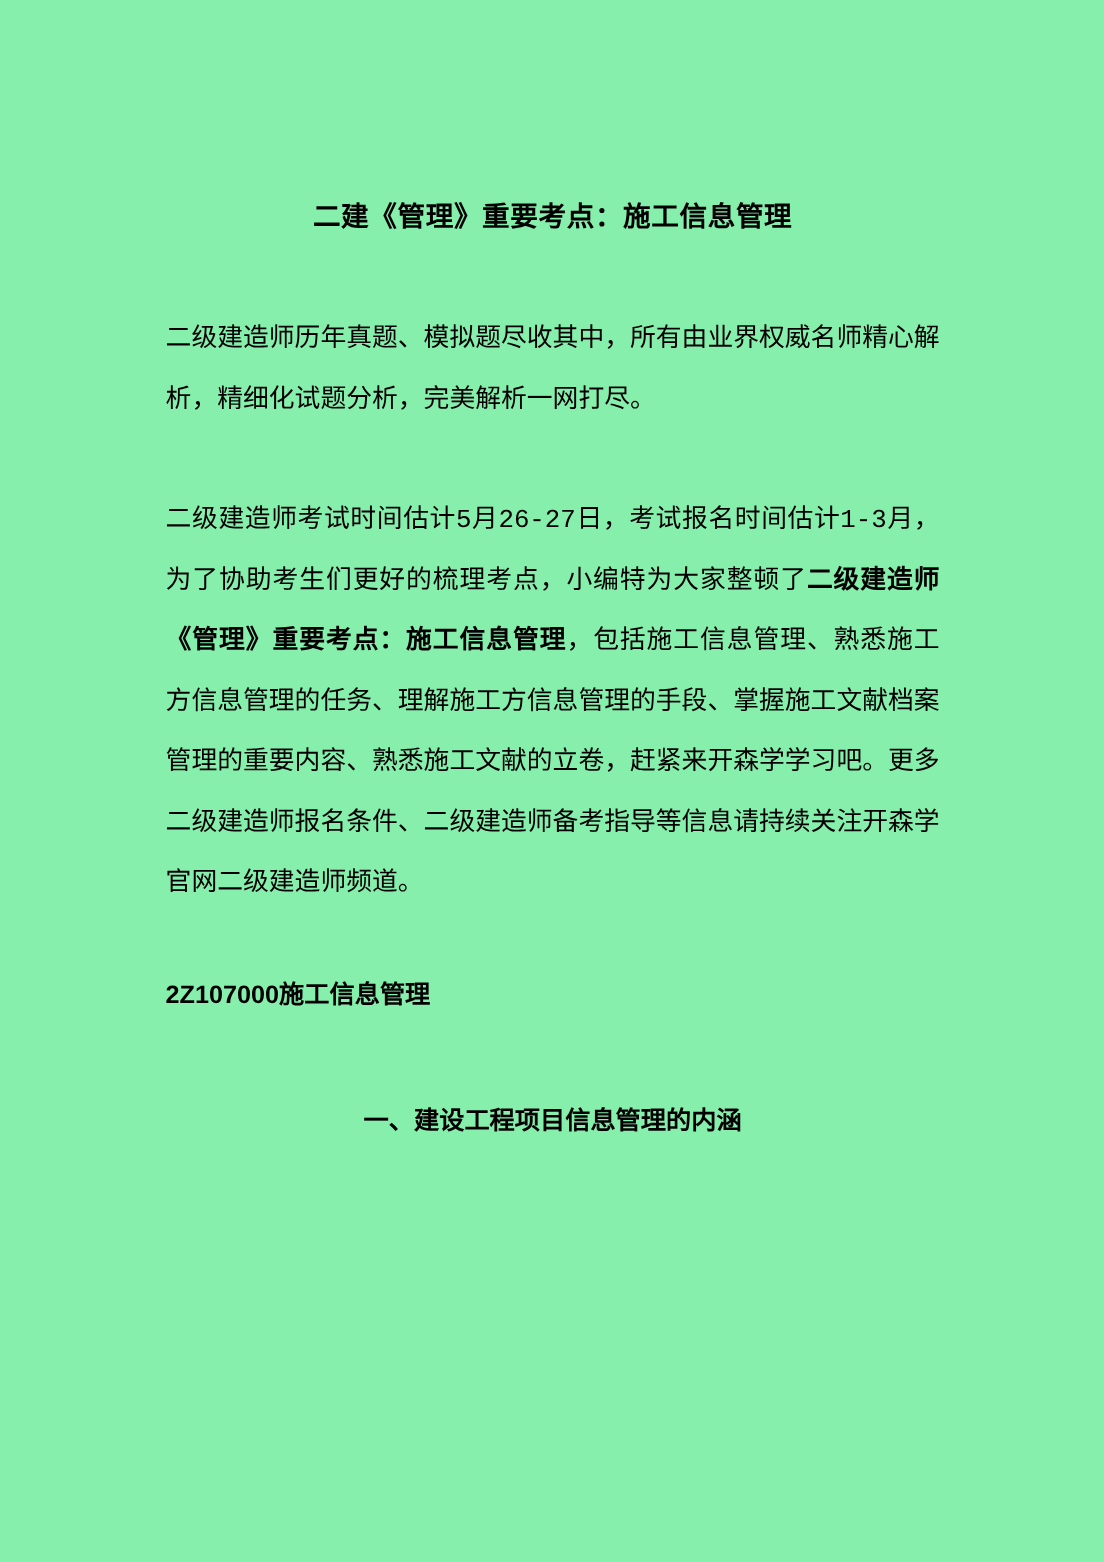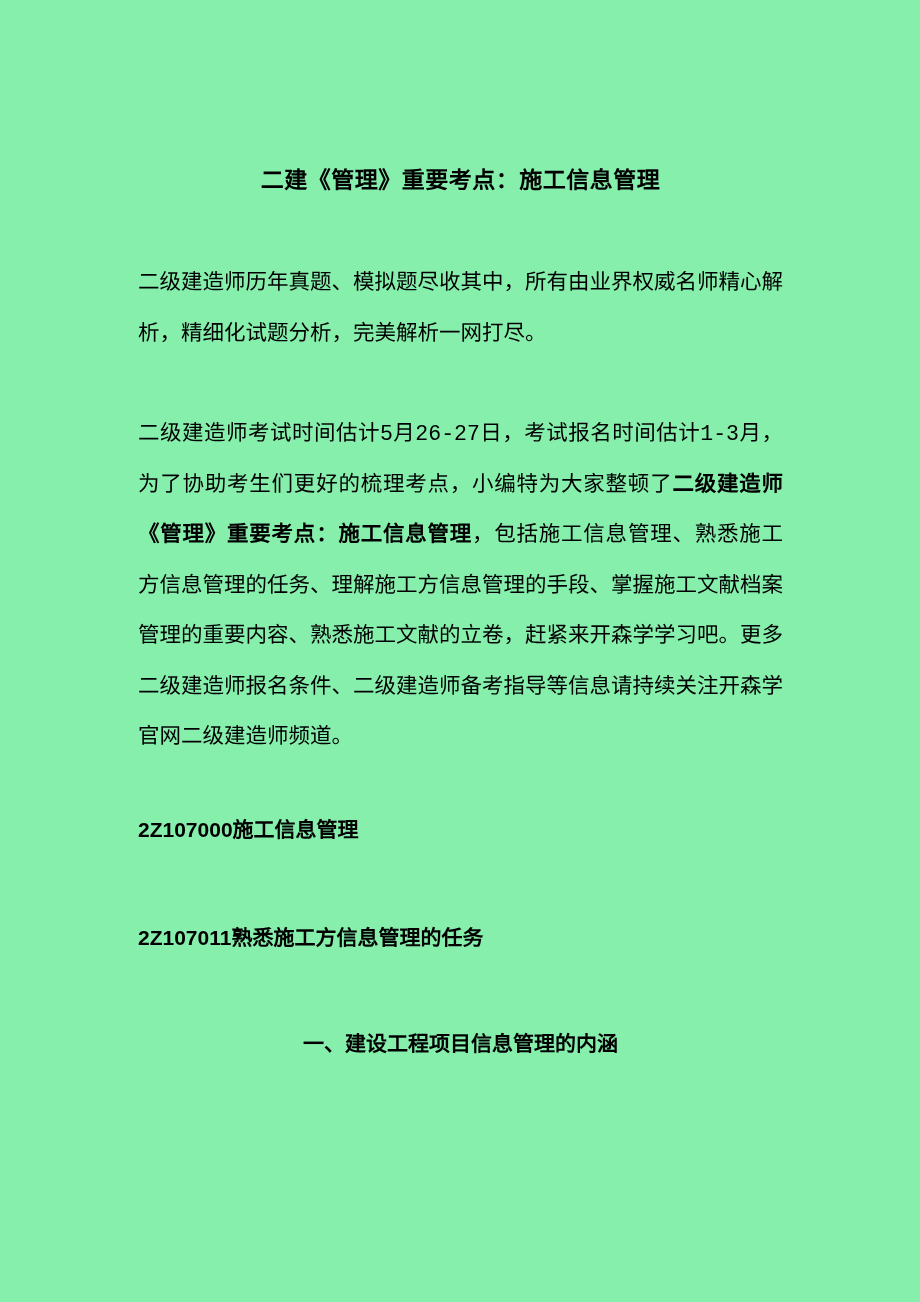--- a/index.html
+++ b/index.html
@@ -61,17 +61,16 @@
 
   <h1 class="doc-title">二建《管理》重要考点：施工信息管理</h1>
 
   <p class="para para-intro"><span>二级建造师历年真题、模拟题尽收其中，所有由业界权威名师精心解析，精细化试题分析，完美解析一网打尽。</span></p>
 
   <p class="para para-exam"><span>二级建造师考试时间估计5月26-27日，考试报名时间估计1-3月，为了协助考生们更好的梳理考点，小编特为大家整顿了</span><span class="bold-run">二级建造师《管理》重要考点：施工信息管理</span><span>，包括施工信息管理、熟悉施工方信息管理的任务、理解施工方信息管理的手段、掌握施工文献档案管理的重要内容、熟悉施工文献的立卷，赶紧来开森学学习吧。更多二级建造师报名条件、二级建造师备考指导等信息请持续关注开森学官网二级建造师频道。</span></p>
 
   <h2 class="sec-heading h-section">2Z107000施工信息管理</h2>
 
 
-  <h2 class="sec-heading h-subsection">2Z107011熟悉施工方信息管理的任务</h2>
 
   <h3 class="sec-heading h-item">一、建设工程项目信息管理的内涵</h3>
 
 </div>
 
 </body></html>

